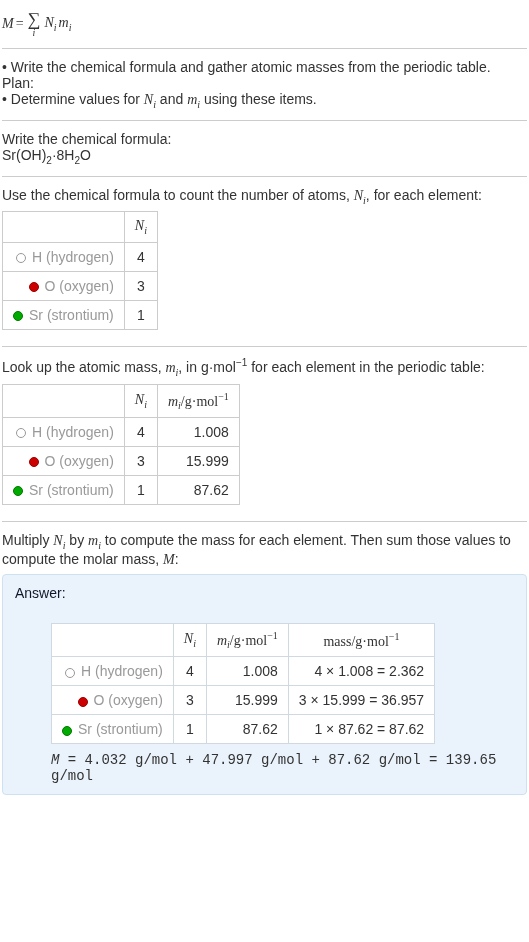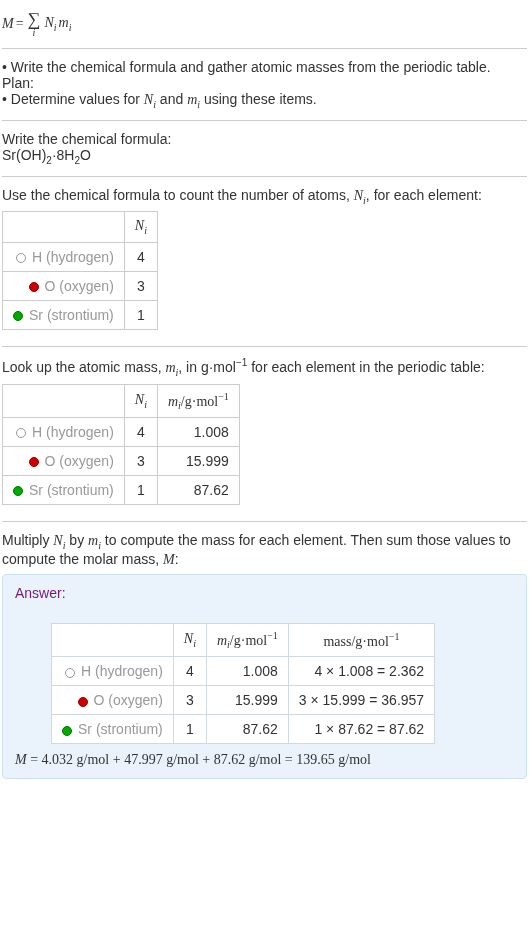--- a/index.html
+++ b/index.html
@@ -86,33 +86,34 @@
       text-align: center;
     }
     .answer-box {
       background: #eaf3fb;
       border: 1px solid #cde1f0;
       border-radius: 4px;
       padding: 10px 12px;
       margin-top: 6px;
     }
     .answer-label {
-      color: #701a75;
+      color: #0f172a;
       margin-bottom: 22px;
     }
     .answer-box table {
       background: #fff;
       margin-left: 36px;
     }
     .answer-box table td, .answer-box table th {
       border: 1px solid #d0d8e0;
     }
     .final-eq {
-      font-family: Liberation Serif, serif;
-      font-style: italic;
+      font-family: Liberation Mono, monospace;
+      font-style: italic;
+      margin-left: 36px;
       margin-top: 8px;
     }
     .ital {
       font-family: "Times New Roman", serif;
       font-style: italic;
     }
     .formula {
       font-family: Liberation Sans, sans-serif;
     }
     .formula sub {

